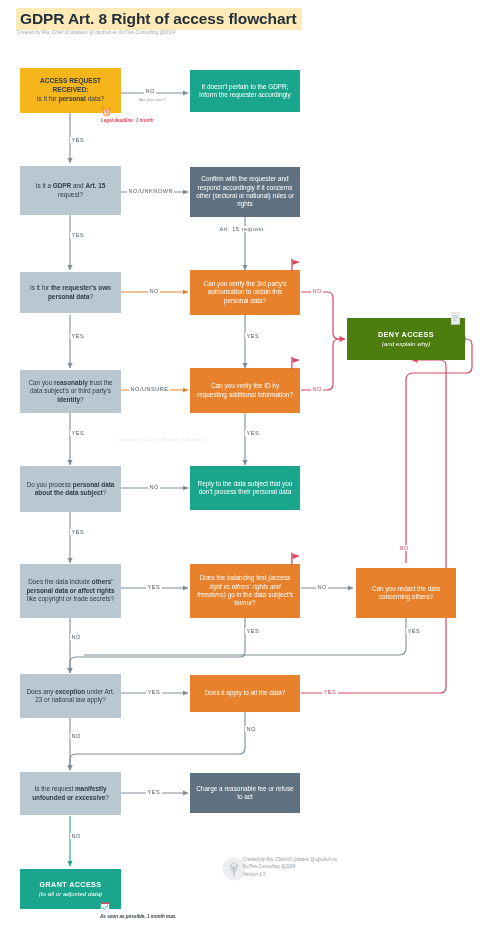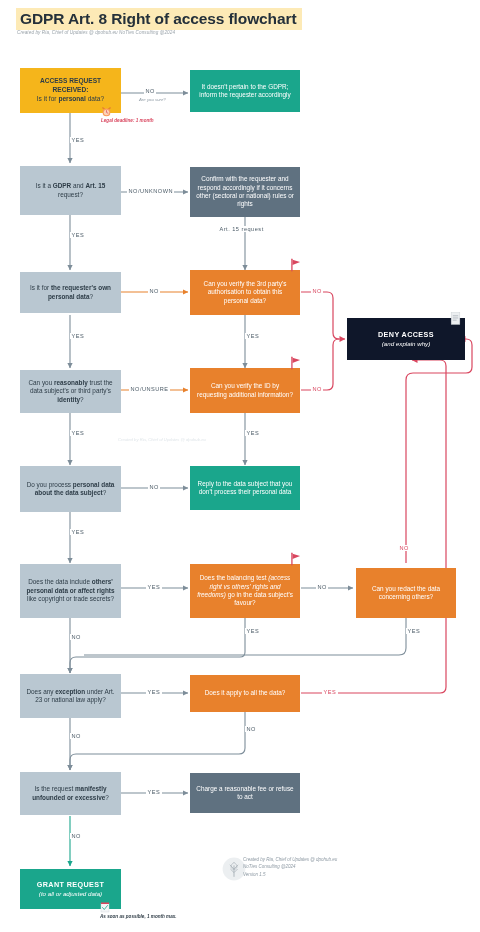--- a/index.html
+++ b/index.html
@@ -17,21 +17,21 @@
 
   
   .node{position:absolute;box-sizing:border-box;display:flex;align-items:center;
         justify-content:center;text-align:center;padding:4px 6px;line-height:1.32;}
   .node .tx{display:block;width:100%;}
   .grey  {background:#b9c7d1;color:#2d3c47;font-size:6.4px;}
   .slate {background:#5f7180;color:#ffffff;font-size:6.4px;}
   .teal  {background:#1aa68c;color:#ffffff;font-size:6.4px;}
   .orange{background:#e8812c;color:#ffffff;font-size:6.4px;}
   .yellow{background:#f5b51b;color:#2d3c47;font-size:6.6px;}
-  .red   {background:#0f172a;color:#ffffff;font-size:6.6px;}
+  .red   {background:#4d7c0f;color:#ffffff;font-size:6.6px;}
   b{font-weight:bold;}
   i{font-style:italic;}
   .big{font-size:7.2px;font-weight:bold;letter-spacing:.4px;}
   .sub{font-size:6.2px;font-style:italic;}
 
   
   .lbl{position:absolute;font-size:5.6px;color:#4a5a66;letter-spacing:.5px;
        white-space:nowrap;background:#fff;padding:0 1.5px;}
   .lbl.red-t{color:#d9465f;}
   .note{position:absolute;font-size:4.3px;color:#8d99a3;font-style:italic;
@@ -302,21 +302,21 @@
   <div class="lbl" style="left:146px;top:789px;">YES</div>
 
   <div class="node slate" style="left:190px;top:773px;width:110px;height:40px;">
     <span class="tx">Charge a reasonable fee or refuse to act</span>
   </div>
 
   <div class="lbl" style="left:70px;top:833px;">NO</div>
 
   <div class="node teal" style="left:20px;top:869px;width:101px;height:40px;">
     <span class="tx">
-      <span class="big">GRANT REQUEST</span><br>
+      <span class="big">GRANT ACCESS</span><br>
       <span class="sub">(to all or adjusted data)</span>
     </span>
   </div>
 
   <svg class="check" style="left:100px;top:902px;" viewBox="0 0 20 22">
     <rect x="2" y="3" width="16" height="17" fill="#f4f6f7" stroke="#cfd6da" stroke-width="0.8"></rect>
     <rect x="2" y="1" width="16" height="3" fill="#d9465f"></rect>
     <path d="M5 11 L8.5 15 L15 7" stroke="#1aa68c" stroke-width="1.6" fill="none" stroke-linecap="round"></path>
   </svg>
   <div class="capdark" style="left:100px;top:914px;">As soon as possible, 1 month max.</div>

